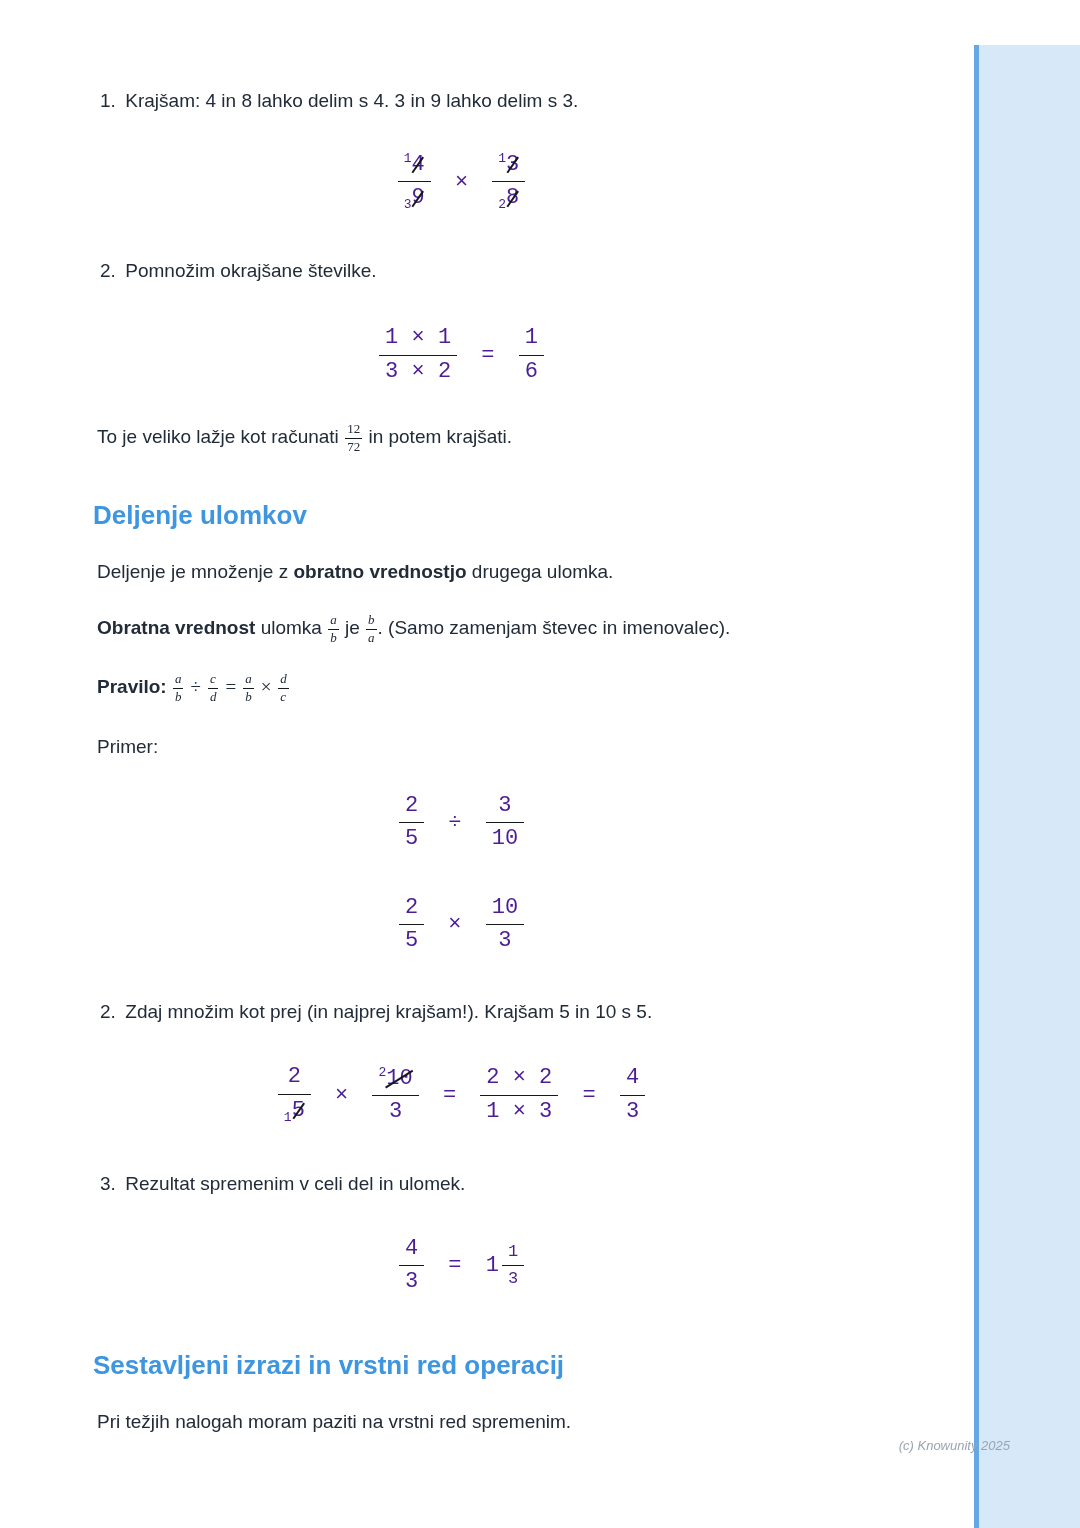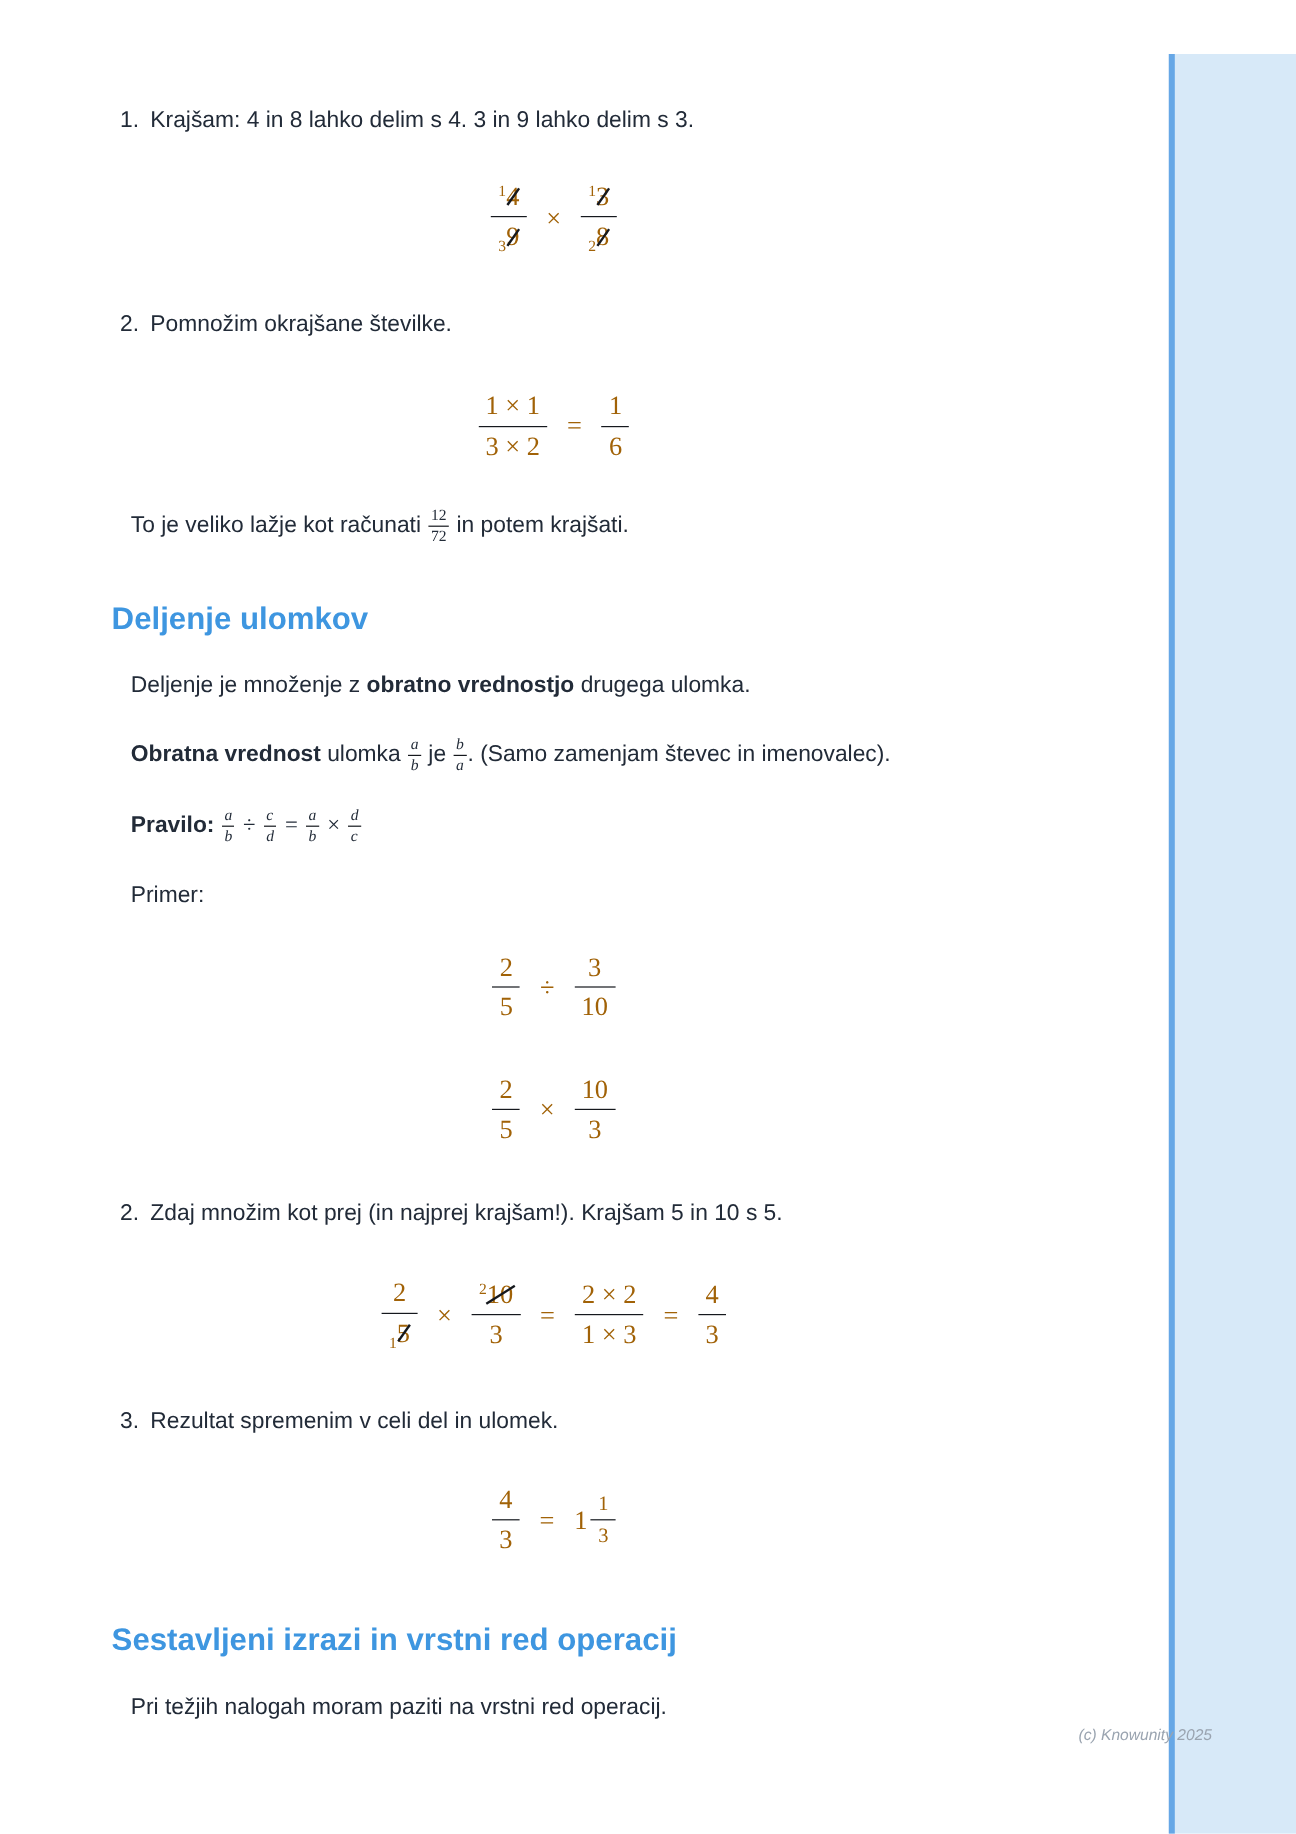--- a/index.html
+++ b/index.html
@@ -6,29 +6,29 @@
   body {
     width:1080px; height:1528px; position:relative; overflow:hidden;
     background:#ffffff; color:#222b38;
     font-family:"Liberation Sans", sans-serif;
   }
   .edge-stripe {
     position:absolute; top:45px; right:0; width:101px; height:1483px;
     background:#d7e9f8; border-left:5px solid #66a7e6;
   }
   .content { position:absolute; top:0; left:93px; width:737px; padding-top:88px; z-index:2; }
-  p { margin:16px; }
+  p { margin:4px; }
   .step { font-size:19px; line-height:26px; padding-left:7px; }
   .step .sn { display:inline-block; min-width:20px; }
   .para { font-size:19px; line-height:27px; }
   h2 { margin:0; font-size:26px; line-height:33px; font-weight:700; color:#3e96e0; }
   strong { font-weight:700; }
   .em { }
 
-  .math { text-align:center; font-family:Liberation Serif, serif; font-size:22px; color:#a16207; }
+  .math { text-align:center; font-family:Liberation Mono, monospace; font-size:22px; color:#4c1d95; }
   .frac { display:inline-block; vertical-align:middle; text-align:center; line-height:1.2; }
   .frac .fn { display:block; border-bottom:1.5px solid #15181d; padding:1px 6px 3px; }
   .frac .fd { display:block; padding:3px 6px 1px; }
   .frac-sm { font-size:17px; }
   .op { display:inline-block; vertical-align:middle; margin:0 11px; }
   .whole { display:inline-block; vertical-align:middle; margin-right:3px; }
 
   .x { position:relative; display:inline-block; }
   .x::after {
     content:""; position:absolute; left:-3px; right:-3px; top:46%; height:1.5px;
@@ -154,17 +154,17 @@
   </div>
 
   <div class="math" style="margin-top:38px">
     <span class="frac"><span class="fn">4</span><span class="fd">3</span></span>
     <span class="op">=</span>
     <span class="whole">1</span><span class="frac frac-sm"><span class="fn">1</span><span class="fd">3</span></span>
   </div>
 
   <h2 style="margin-top:52px">Sestavljeni izrazi in vrstni red operacij</h2>
 
-  <p class="para" style="margin-top:26px">Pri težjih nalogah moram paziti na vrstni red operacij.</p>
+  <p class="para" style="margin-top:26px">Pri težjih nalogah moram paziti na vrstni red spremenim.</p>
 
 </div>
 
 <div class="watermark">(c) Knowunity 2025</div>
 
 </body></html>

